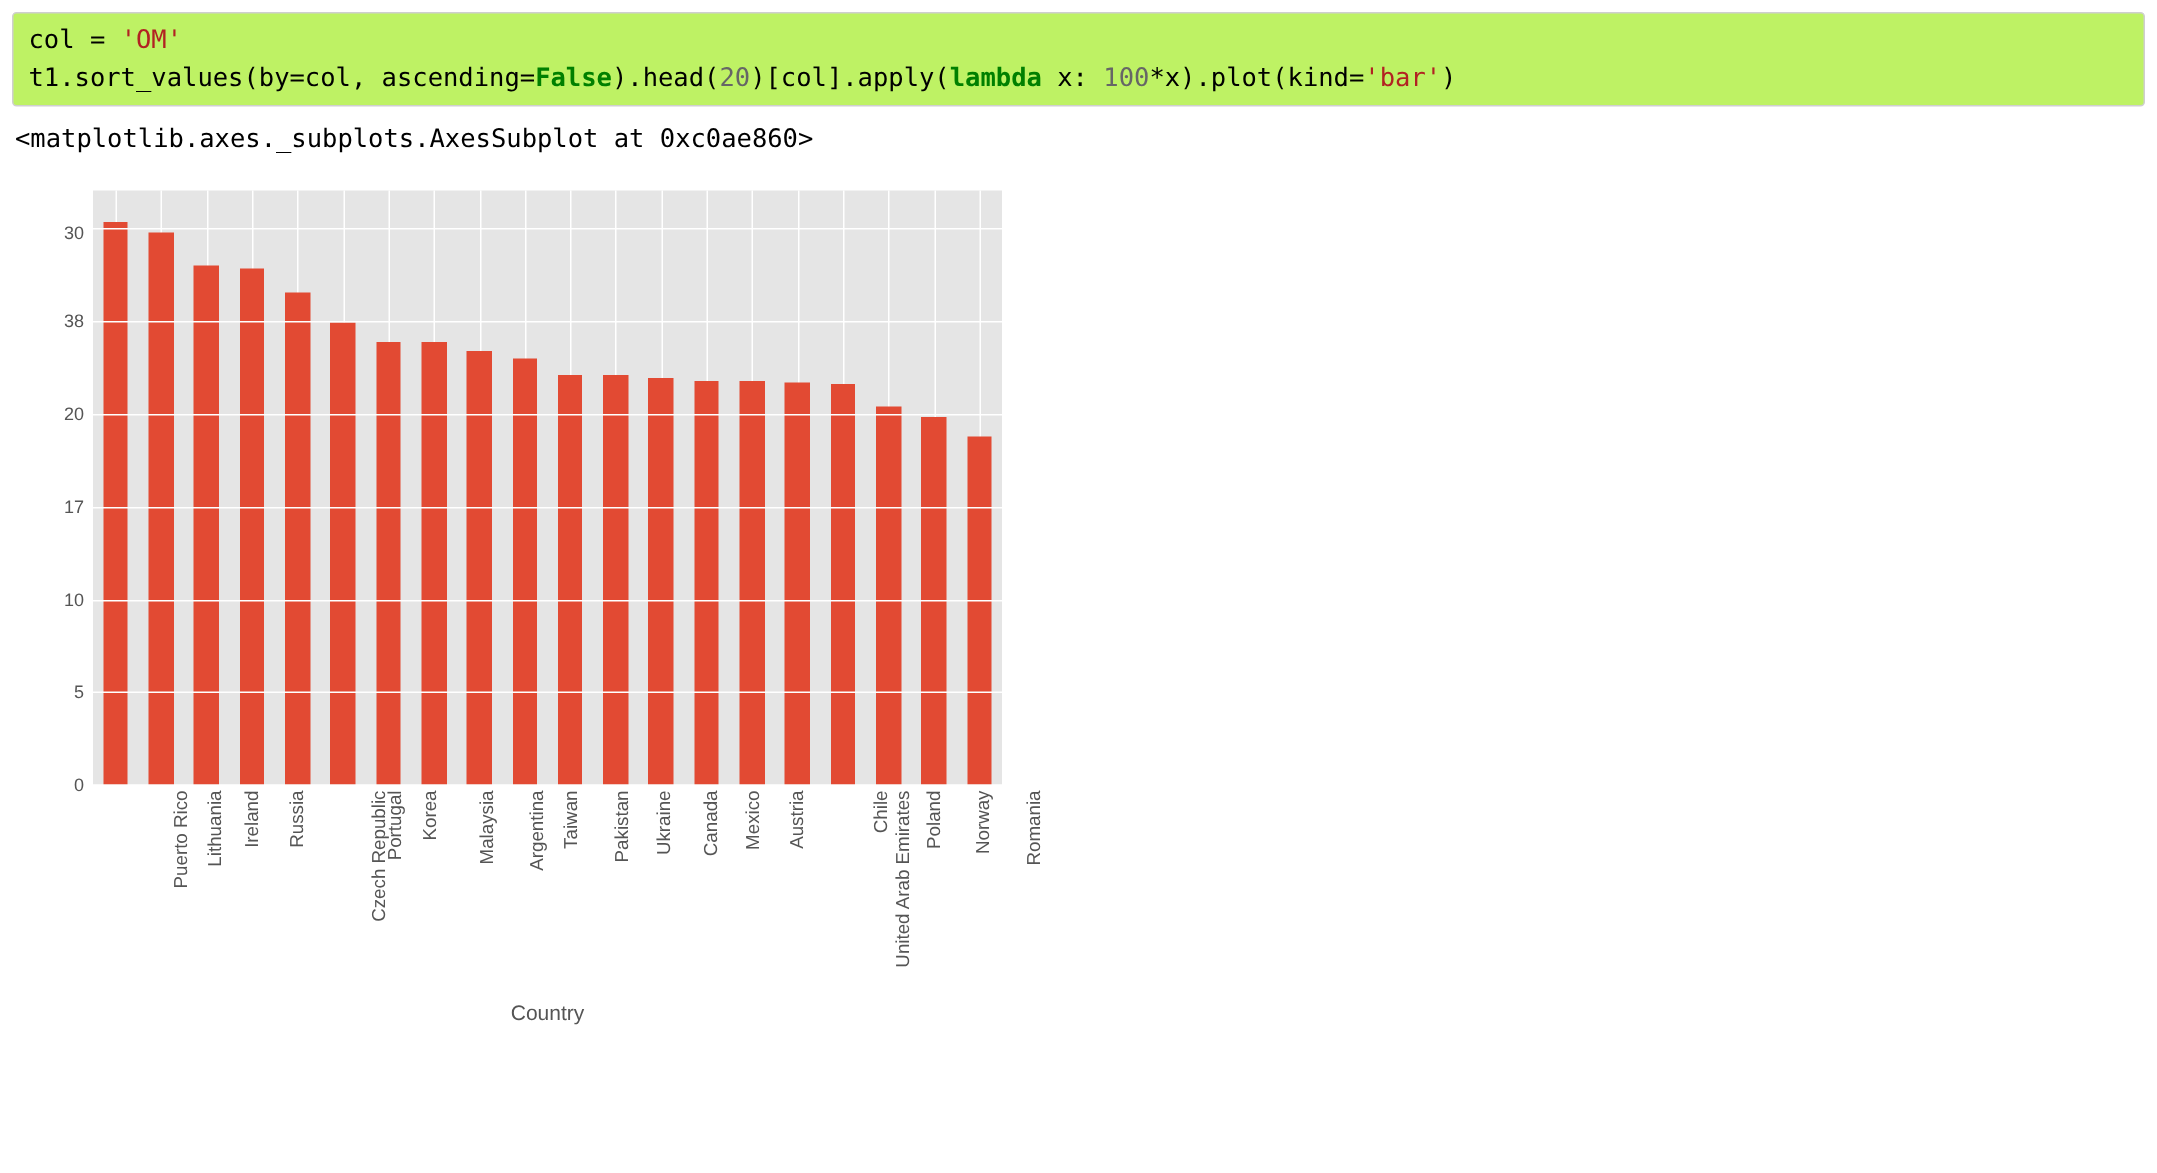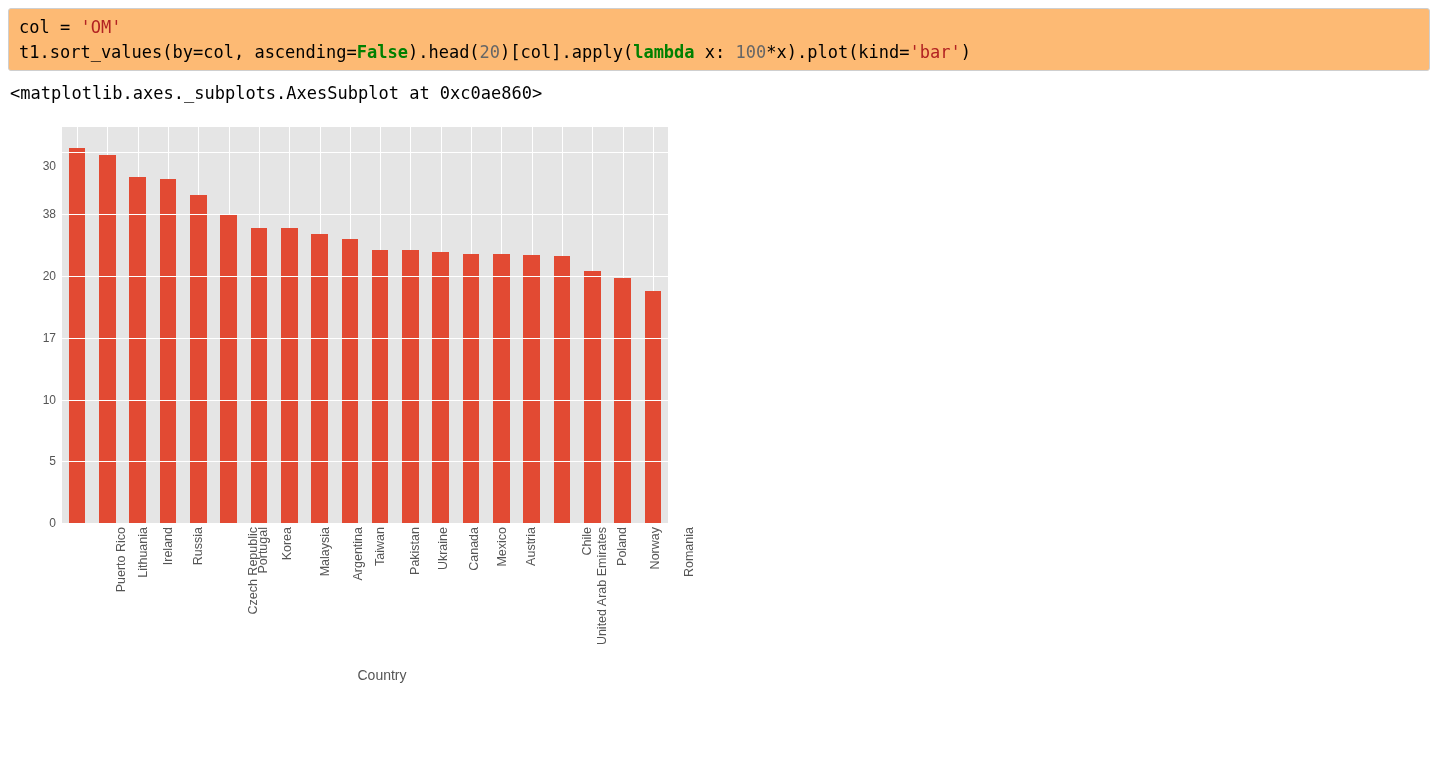--- a/index.html
+++ b/index.html
@@ -5,21 +5,21 @@
   * { box-sizing: border-box; }
   body {
     margin: 0;
     padding: 8px;
     font-family: "Helvetica Neue", Helvetica, Arial, sans-serif;
     font-size: 14px;
     background: #fff;
     width: 1438px;
   }
   .code-cell {
-    background: #fdba74;
+    background: #bef264;
     border: 1px solid #cfcfcf;
     border-radius: 3px;
     padding: 6px 10px;
     font-family: "Menlo", "Monaco", "Consolas", monospace;
     font-size: 17px;
     line-height: 1.45;
     color: #000;
     white-space: pre;
     width: 1422px;
   }
@@ -158,21 +158,21 @@
       <div class="ytick" style="top: 334.125px;">5</div>
       <div class="grid-h" style="top: 272.25px;"></div>
       <div class="ytick" style="top: 272.25px; text-align: center;">10</div>
       <div class="grid-h" style="top: 210.375px;"></div>
       <div class="ytick" style="top: 210.375px;">17</div>
       <div class="grid-h" style="top: 148.5px;"></div>
       <div class="ytick" style="top: 148.5px;">20</div>
       <div class="grid-h" style="top: 86.625px;"></div>
       <div class="ytick" style="top: 86.625px;">38</div>
       <div class="grid-h" style="top: 24.75px;"></div>
-      <div class="ytick" style="top: 39px;">30</div>
+      <div class="ytick" style="top: 28px;">30</div>
       <div class="xtick" style="left: 19.15px;">Puerto Rico</div>
       <div class="xtick" style="left: 49.45px;">Lithuania</div>
       <div class="xtick" style="left: 79.75px;">Ireland</div>
       <div class="xtick" style="left: 110.05px;">Russia</div>
       <div class="xtick" style="left: 140.35px;">Czech Republic</div>
       <div class="xtick" style="left: 170.65px;">Portugal</div>
       <div class="xtick" style="left: 200.95px;">Korea</div>
       <div class="xtick" style="left: 231.25px;">Malaysia</div>
       <div class="xtick" style="left: 261.55px;">Argentina</div>
       <div class="xtick" style="left: 291.85px;">Taiwan</div>
@@ -180,14 +180,14 @@
       <div class="xtick" style="left: 352.45px;">Ukraine</div>
       <div class="xtick" style="left: 382.75px;">Canada</div>
       <div class="xtick" style="left: 413.05px;">Mexico</div>
       <div class="xtick" style="left: 443.35px;">Austria</div>
       <div class="xtick" style="left: 473.65px;">United Arab Emirates</div>
       <div class="xtick" style="left: 503.95px;">Chile</div>
       <div class="xtick" style="left: 534.25px;">Poland</div>
       <div class="xtick" style="left: 564.55px;">Norway</div>
       <div class="xtick" style="left: 594.85px;">Romania</div>
     </div>
-  <div class="xlabel" style="top: 546px; left: 374px;">Country</div>
+  <div class="xlabel" style="top: 546px; left: 357px;">Country</div>
 </div>
 
 </body></html>

